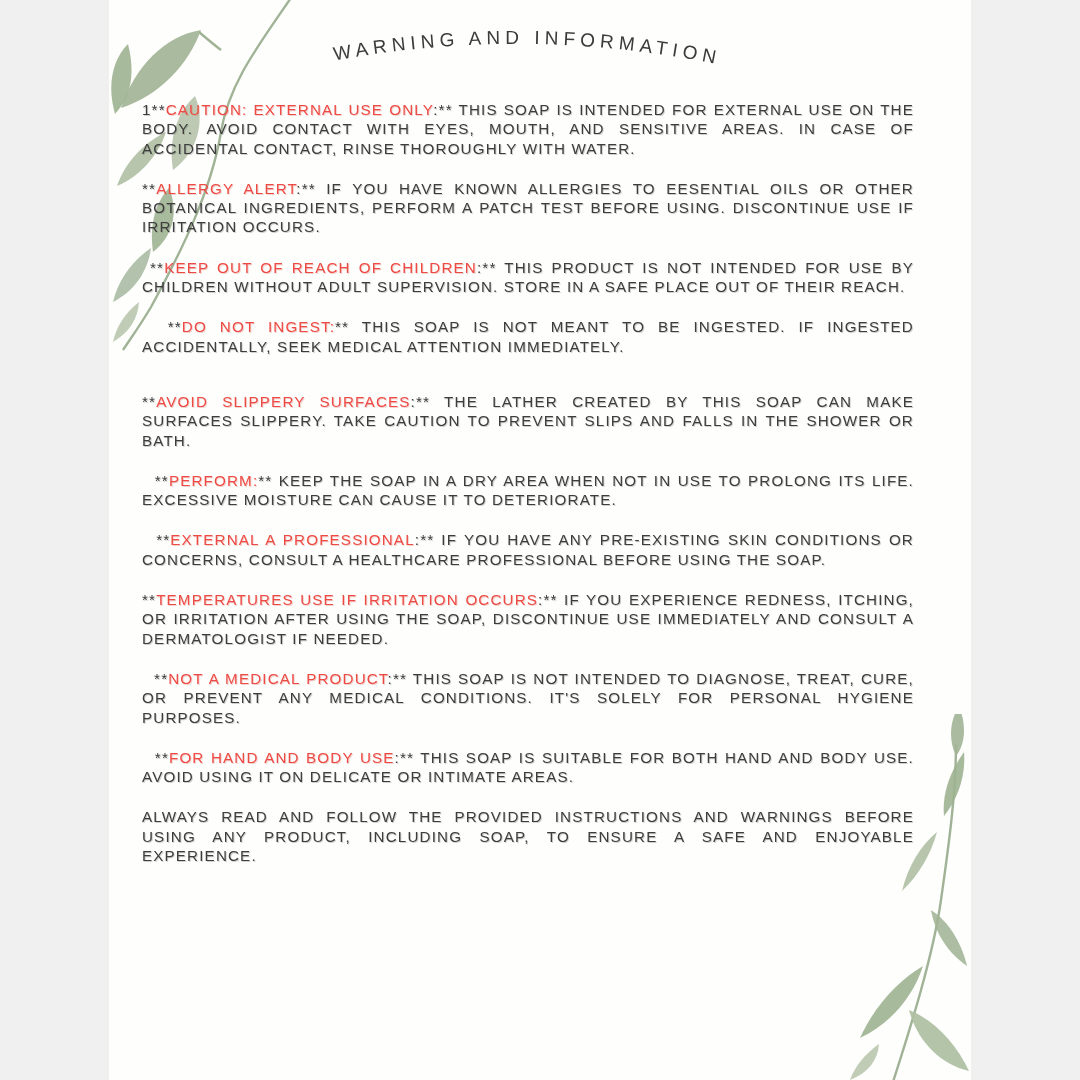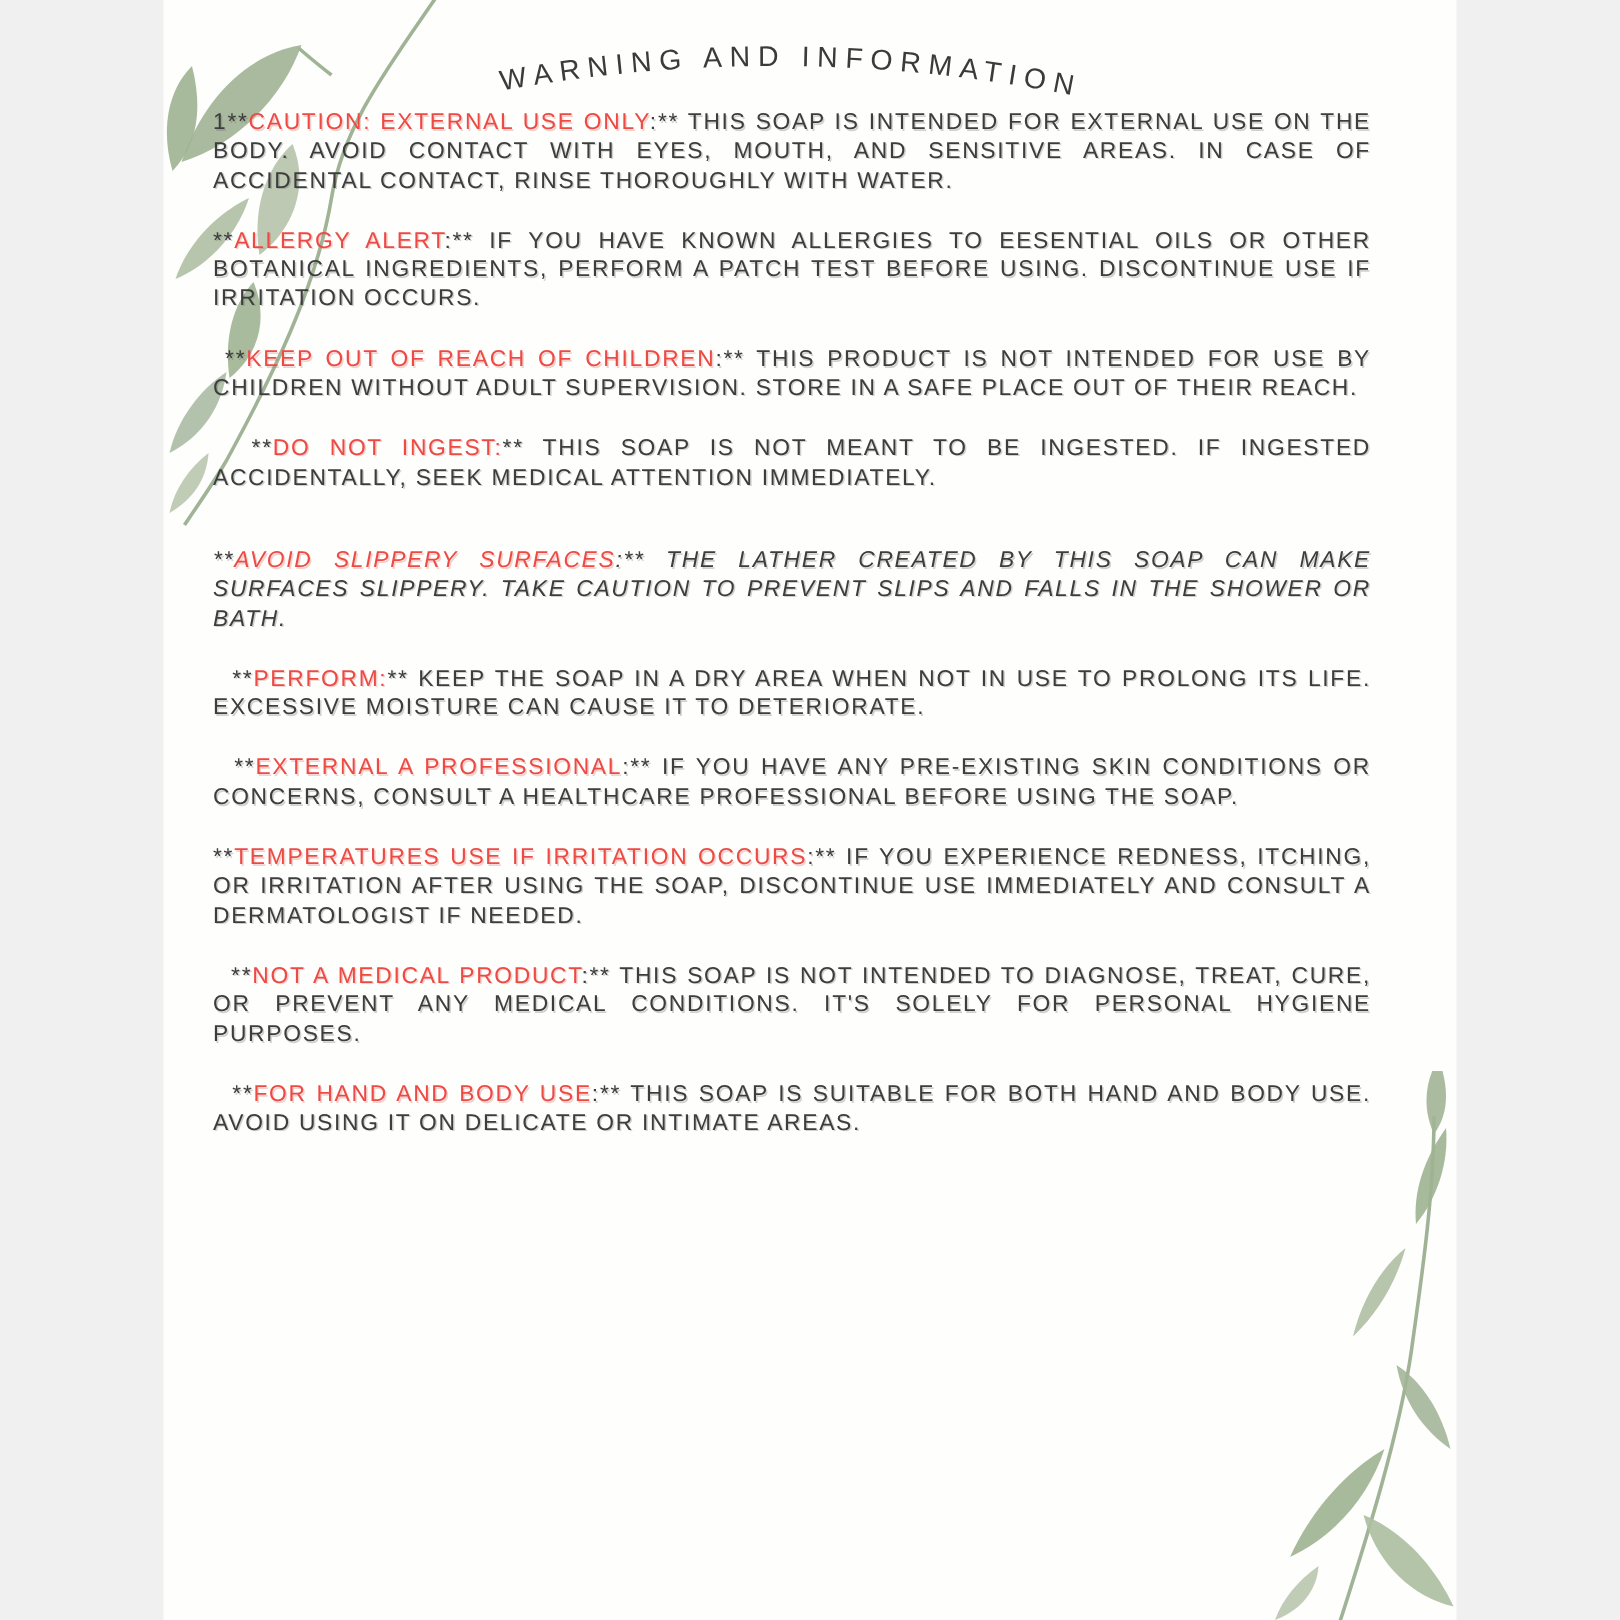--- a/index.html
+++ b/index.html
@@ -29,34 +29,34 @@
     z-index: 2;
   }
   .title-text {
     font-family: "Liberation Sans", sans-serif;
     font-size: 19px;
     letter-spacing: 5px;
     fill: #3b3b3b;
   }
   .content {
     position: absolute;
-    left: 33px; top: 72px;
+    left: 33px; top: 100px;
     width: 772px;
     z-index: 1;
   }
   .para {
     margin: 0 0 21px 0;
     font-size: 15.2px;
     line-height: 19.3px;
     letter-spacing: 1.15px;
     color: var(--ink, #3d3d3d);
     text-align: justify;
     text-shadow: 1px 1.2px 0 rgba(95,95,95,0.28);
   }
-  .para.gap-lg { margin-top: 36px; font-style: italic; }
+  .para.gap-lg { margin-top: 36px; }
   .seg { white-space: pre-wrap; }
   .seg.red { color: var(--accent, #ee4a44); text-shadow: 1px 1.2px 0 rgba(200,80,70,0.25); }
 </style>
 </head>
 <body>
 
 <div class="canvas">
   <div class="page">
 
     <svg class="branch branch-tl" width="200" height="352" viewBox="0 0 200 352" aria-hidden="true">
@@ -103,15 +103,16 @@
         <p class="para"><span class="seg">1**</span><span class="seg red">CAUTION: EXTERNAL USE ONLY</span><span class="seg">:** THIS SOAP IS INTENDED FOR EXTERNAL USE ON THE BODY. AVOID CONTACT WITH EYES, MOUTH, AND SENSITIVE AREAS. IN CASE OF ACCIDENTAL CONTACT, RINSE THOROUGHLY WITH WATER.</span></p>
         <p class="para"><span class="seg">**</span><span class="seg red">ALLERGY ALERT</span><span class="seg">:** IF YOU HAVE KNOWN ALLERGIES TO EESENTIAL OILS OR OTHER BOTANICAL INGREDIENTS, PERFORM A PATCH TEST BEFORE USING. DISCONTINUE USE IF IRRITATION OCCURS.</span></p>
         <p class="para"><span class="seg">&nbsp;**</span><span class="seg red">KEEP OUT OF REACH OF CHILDREN</span><span class="seg">:** THIS PRODUCT IS NOT INTENDED FOR USE BY CHILDREN WITHOUT ADULT SUPERVISION. STORE IN A SAFE PLACE OUT OF THEIR REACH.</span></p>
         <p class="para"><span class="seg">&nbsp;&nbsp;**</span><span class="seg red">DO NOT INGEST:</span><span class="seg">** THIS SOAP IS NOT MEANT TO BE INGESTED. IF INGESTED ACCIDENTALLY, SEEK MEDICAL ATTENTION IMMEDIATELY.</span></p>
         <p class="para gap-lg"><span class="seg">**</span><span class="seg red">AVOID SLIPPERY SURFACES</span><span class="seg">:** THE LATHER CREATED BY THIS SOAP CAN MAKE SURFACES SLIPPERY. TAKE CAUTION TO PREVENT SLIPS AND FALLS IN THE SHOWER OR BATH.</span></p>
         <p class="para"><span class="seg">&nbsp;&nbsp;**</span><span class="seg red">PERFORM:</span><span class="seg">** KEEP THE SOAP IN A DRY AREA WHEN NOT IN USE TO PROLONG ITS LIFE. EXCESSIVE MOISTURE CAN CAUSE IT TO DETERIORATE.</span></p>
         <p class="para"><span class="seg">&nbsp;&nbsp;**</span><span class="seg red">EXTERNAL A PROFESSIONAL</span><span class="seg">:** IF YOU HAVE ANY PRE-EXISTING SKIN CONDITIONS OR CONCERNS, CONSULT A HEALTHCARE PROFESSIONAL BEFORE USING THE SOAP.</span></p>
         <p class="para"><span class="seg">**</span><span class="seg red">TEMPERATURES USE IF IRRITATION OCCURS</span><span class="seg">:** IF YOU EXPERIENCE REDNESS, ITCHING, OR IRRITATION AFTER USING THE SOAP, DISCONTINUE USE IMMEDIATELY AND CONSULT A DERMATOLOGIST IF NEEDED.</span></p>
         <p class="para"><span class="seg">&nbsp;&nbsp;**</span><span class="seg red">NOT A MEDICAL PRODUCT</span><span class="seg">:** THIS SOAP IS NOT INTENDED TO DIAGNOSE, TREAT, CURE, OR PREVENT ANY MEDICAL CONDITIONS. IT'S SOLELY FOR PERSONAL HYGIENE PURPOSES.</span></p>
         <p class="para"><span class="seg">&nbsp;&nbsp;**</span><span class="seg red">FOR HAND AND BODY USE</span><span class="seg">:** THIS SOAP IS SUITABLE FOR BOTH HAND AND BODY USE. AVOID USING IT ON DELICATE OR INTIMATE AREAS.</span></p>
+        <p class="para"><span class="seg">ALWAYS READ AND FOLLOW THE PROVIDED INSTRUCTIONS AND WARNINGS BEFORE USING ANY PRODUCT, INCLUDING SOAP, TO ENSURE A SAFE AND ENJOYABLE EXPERIENCE.</span></p>
       </main>
   </div>
 </div>
 
 </body></html>

